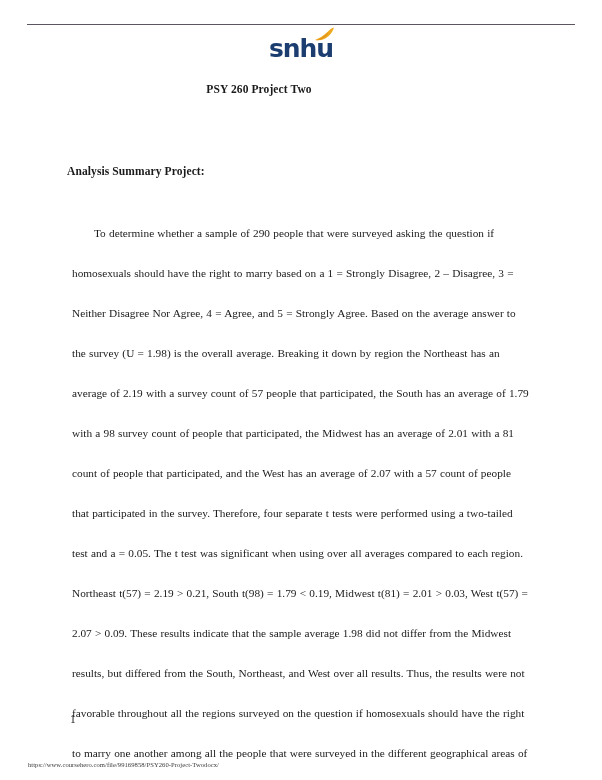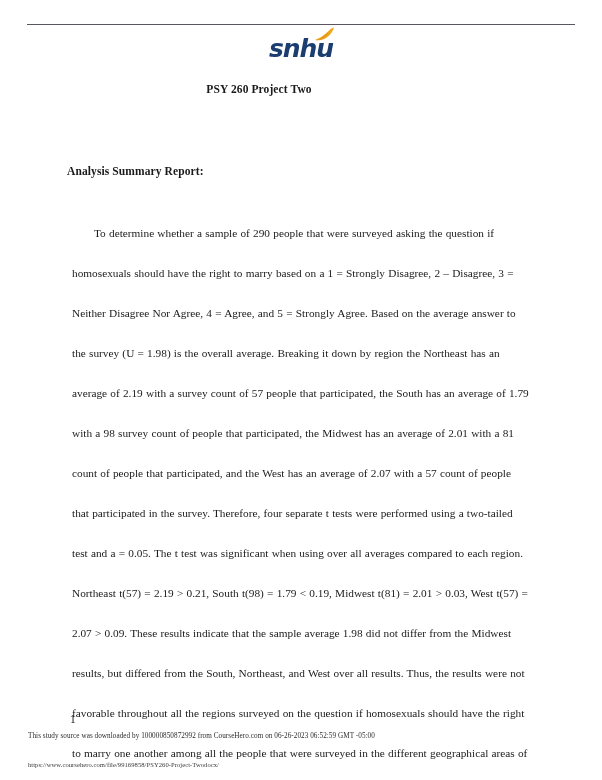--- a/index.html
+++ b/index.html
@@ -28,21 +28,20 @@
     position: absolute;
     left: 0;
     top: 36px;
     width: 602px;
     text-align: center;
   }
   .logo {
     position: relative;
     display: inline-block;
     line-height: 1;
-    font-style: italic;
   }
   .logo-word {
     font-family: "DejaVu Sans", "Liberation Sans", sans-serif;
     font-weight: 700;
     font-size: 25px;
     letter-spacing: -1.1px;
     color: #1b3d70;
     display: block;
   }
   .logo-flame {
@@ -119,23 +118,22 @@
       <span class="logo-word">snhu</span>
       <svg class="logo-flame" viewBox="0 0 22 15">
         <path d="M2 13 C6 11.5 11 8.5 15 4.5 C17 2.5 19 1 21 0.6 C20.4 3.2 18.6 6.2 16 8.8 C12.6 12.2 7.6 14.2 2 13 Z" fill="#f0a91e"></path>
         <path d="M3 13.4 C7 12.2 12 9 16 5 C14.2 8.6 10.2 12.4 3 13.4 Z" fill="#d9901a"></path>
       </svg>
     </span>
   </div>
 
   <div class="doc-title">PSY 260 Project Two</div>
 
-  <div class="section-heading">Analysis Summary Report:</div>
+  <div class="section-heading">Analysis Summary Project:</div>
 
   <div class="body-copy">To determine whether a sample of 290 people that were surveyed asking the question if homosexuals should have the right to marry based on a 1 = Strongly Disagree, 2 – Disagree, 3 = Neither Disagree Nor Agree, 4 = Agree, and 5 = Strongly Agree. Based on the average answer to the survey (U = 1.98) is the overall average. Breaking it down by region the Northeast has an average of 2.19 with a survey count of 57 people that participated, the South has an average of 1.79 with a 98 survey count of people that participated, the Midwest has an average of 2.01 with a 81 count of people that participated, and the West has an average of 2.07 with a 57 count of people that participated in the survey. Therefore, four separate t tests were performed using a two-tailed test and a = 0.05. The t test was significant when using over all averages compared to each region. Northeast t(57) = 2.19 &gt; 0.21, South t(98) = 1.79 &lt; 0.19, Midwest t(81) = 2.01 &gt; 0.03, West t(57) = 2.07 &gt; 0.09. These results indicate that the sample average 1.98 did not differ from the Midwest results, but differed from the South, Northeast, and West over all results. Thus, the results were not favorable throughout all the regions surveyed on the question if homosexuals should have the right to marry one another among all the people that were surveyed in the different geographical areas of the United States. The values to be interpreted have a relatively broad peak and the distribution is close to a platykurtic. Although an inferential test is more quantitative I think for better results in a</div>
 
   <div class="page-number">1</div>
 
-  <div class="footer-note">This study source was downloaded by 100000850872992 from CourseHero.com on 06-26-2023 06:52:59 GMT -05:00</div>
 
   <div class="footer-url">https://www.coursehero.com/file/99169858/PSY260-Project-Twodocx/</div>
 
 </div>
 
 </body></html>

